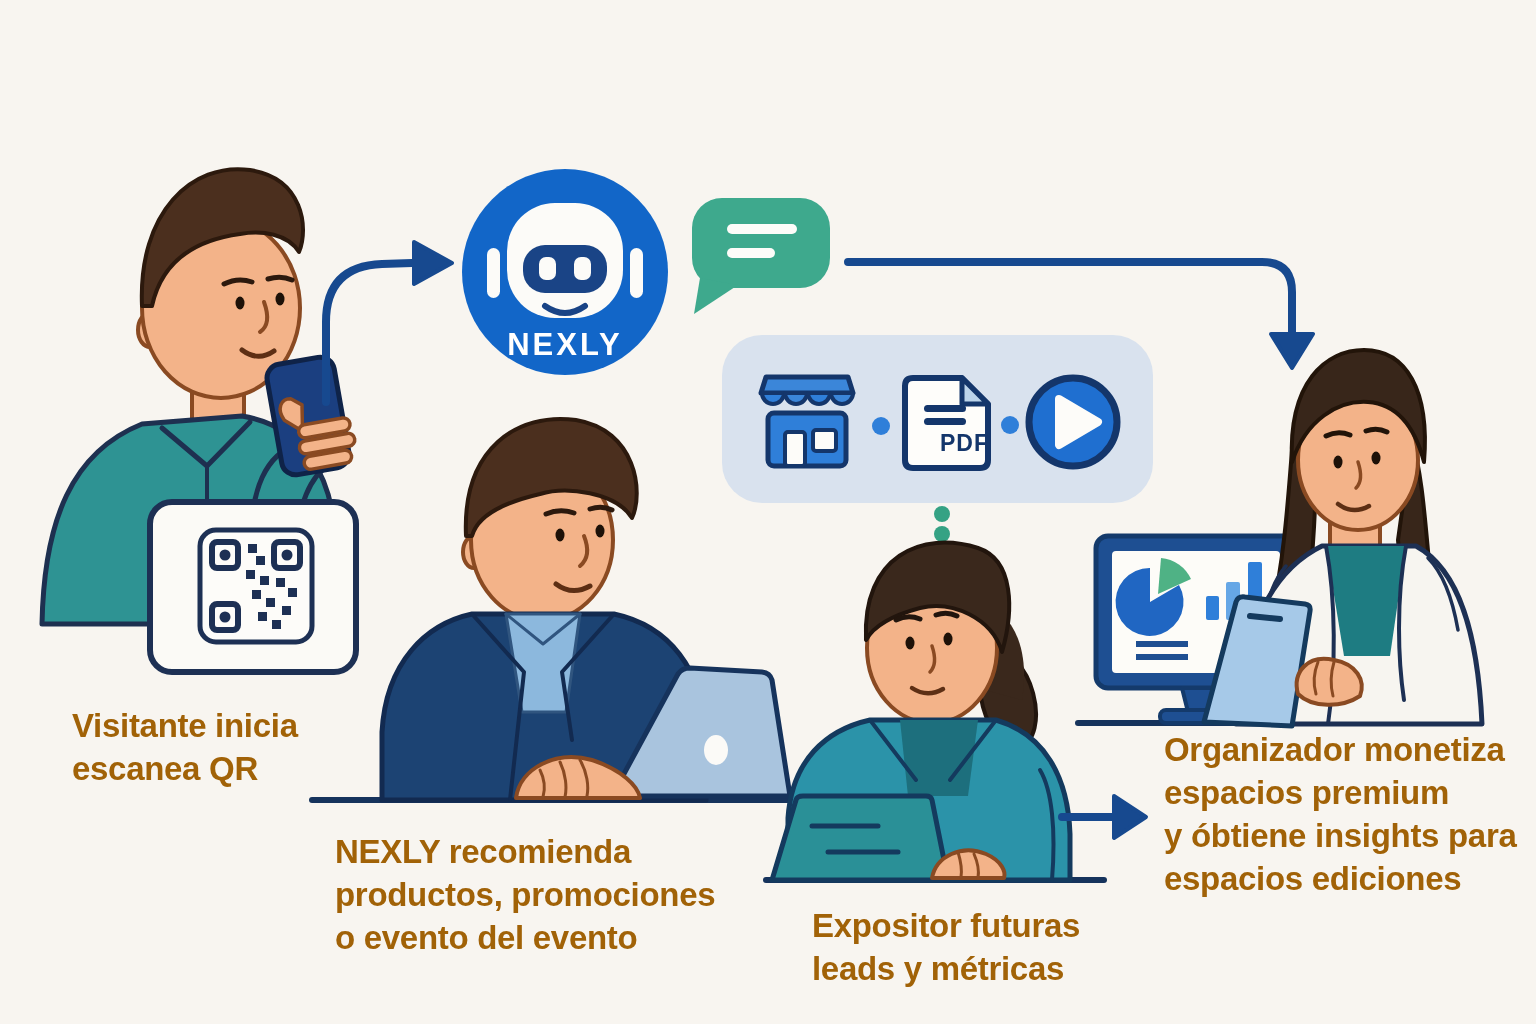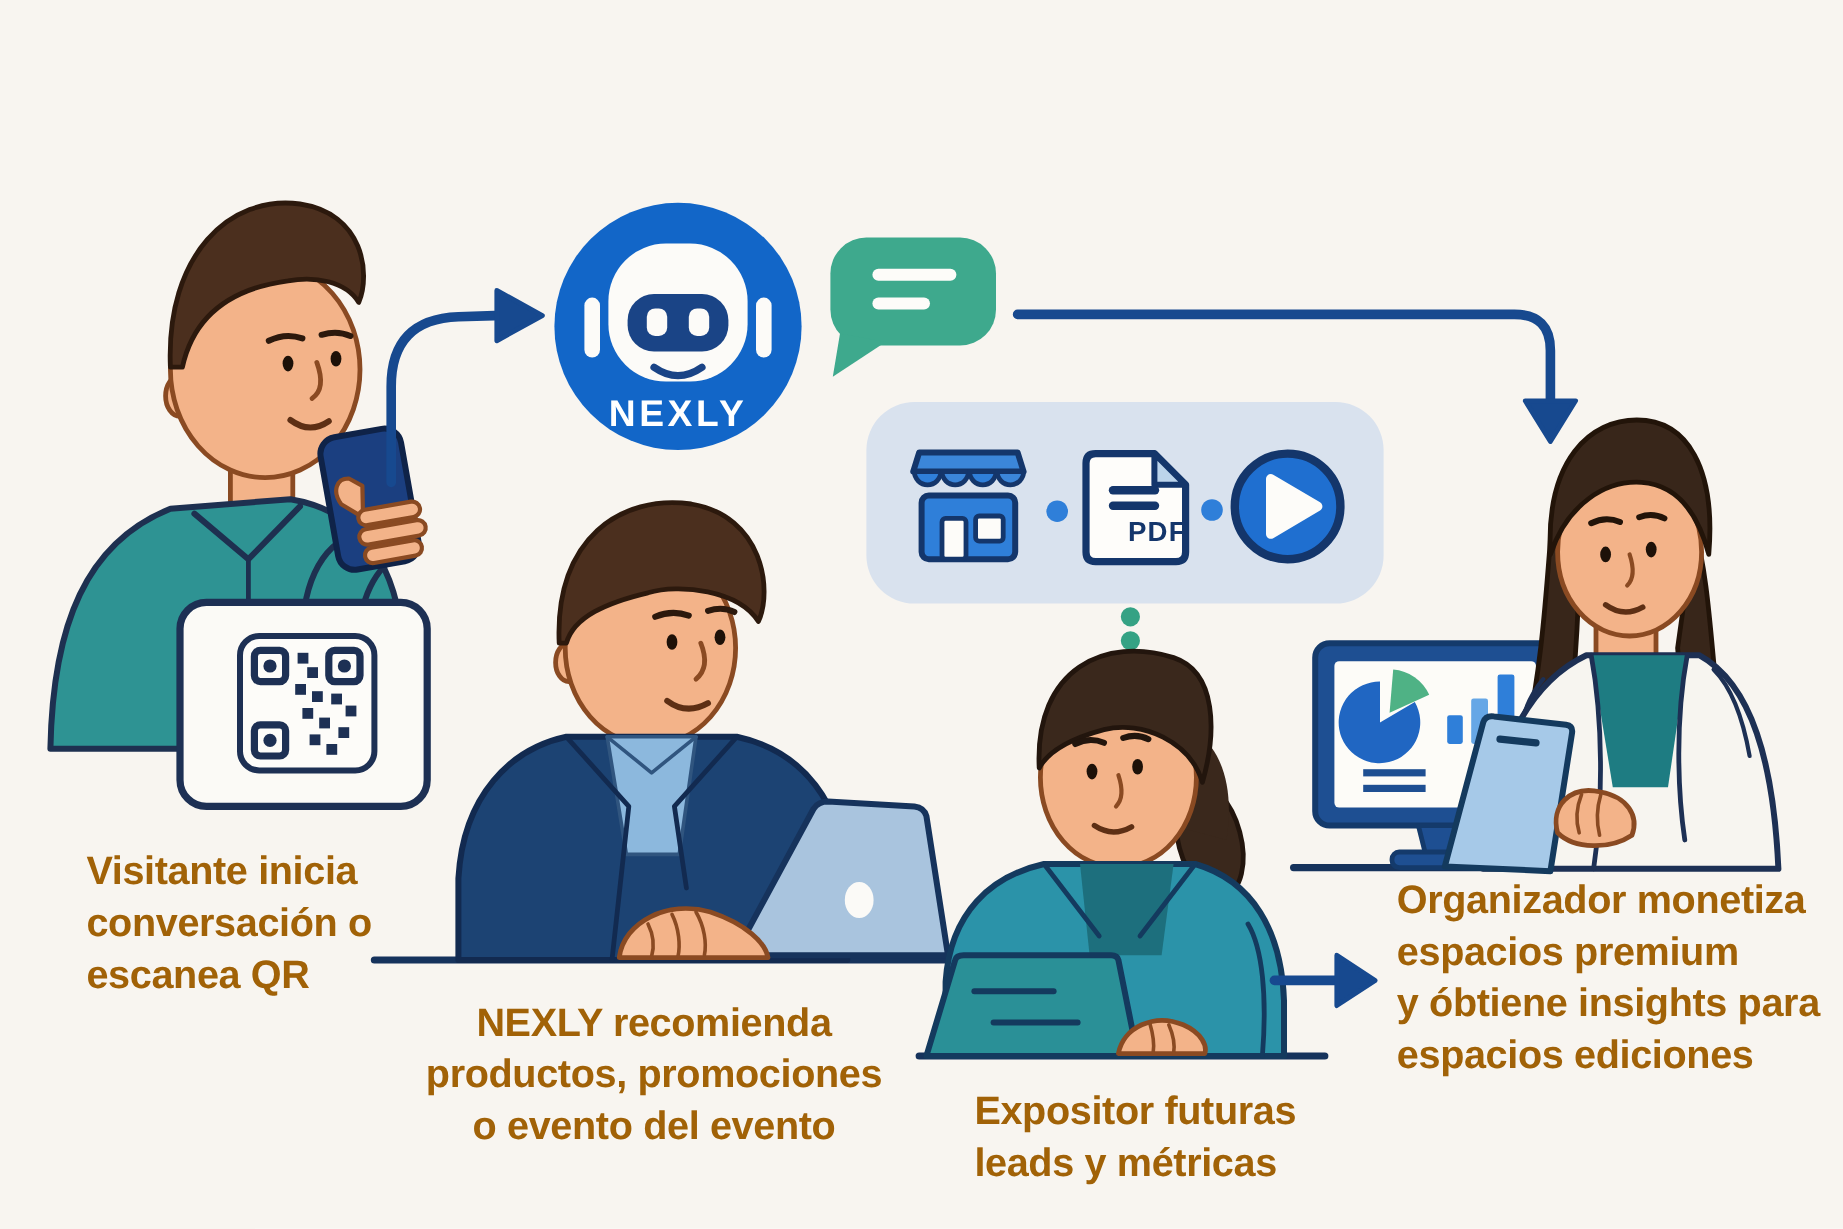--- a/index.html
+++ b/index.html
@@ -12,21 +12,21 @@
   }
   #art{position:absolute;left:0;top:0;}
   .caption{
     position:absolute;
     font-weight:700;
     font-size:33px;
     line-height:43px;
     letter-spacing:-0.3px;
     color:#a16207;
   }
-  .caption.centered{text-align:center;}
+  .caption.centered{}
   .logo-label{
     position:absolute;
     left:465px;top:327px;width:200px;
     text-align:center;
     font-weight:700;font-size:31px;letter-spacing:3px;
     color:#ffffff;
   }
   .pdf-label{
     position:absolute;
     left:903px;top:430px;width:86px;
@@ -258,21 +258,20 @@
     <path d="M1318,662 C1314,672 1313,684 1316,694" fill="none" stroke="#8a4a22" stroke-width="3"></path>
     <path d="M1334,662 C1331,672 1330,684 1333,696" fill="none" stroke="#8a4a22" stroke-width="3"></path>
   </g>
 </svg>
 
   <div class="logo-label">NEXLY</div>
   <div class="pdf-label">PDF</div>
 
   <div class="caption" style="left:72px;top:704px">
     <div>Visitante inicia</div>
-    <div>conversación o</div>
     <div>escanea QR</div>
   </div>
 
   <div class="caption centered" style="left:335px;top:830px;width:420px">
     <div>NEXLY recomienda</div>
     <div>productos, promociones</div>
     <div>o evento del evento</div>
   </div>
 
   <div class="caption" style="left:812px;top:904px">

